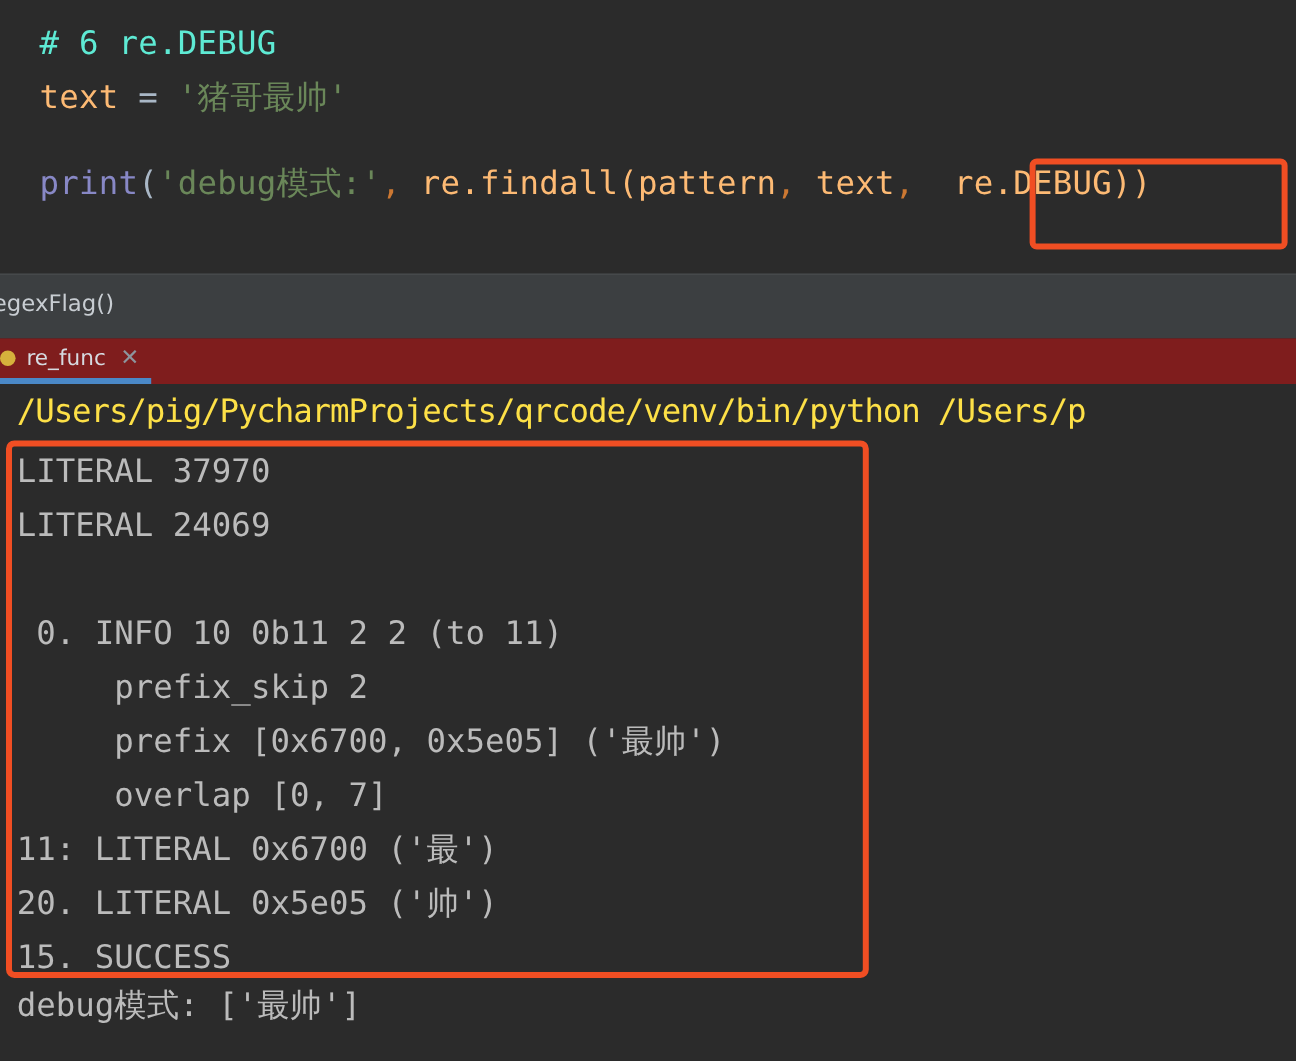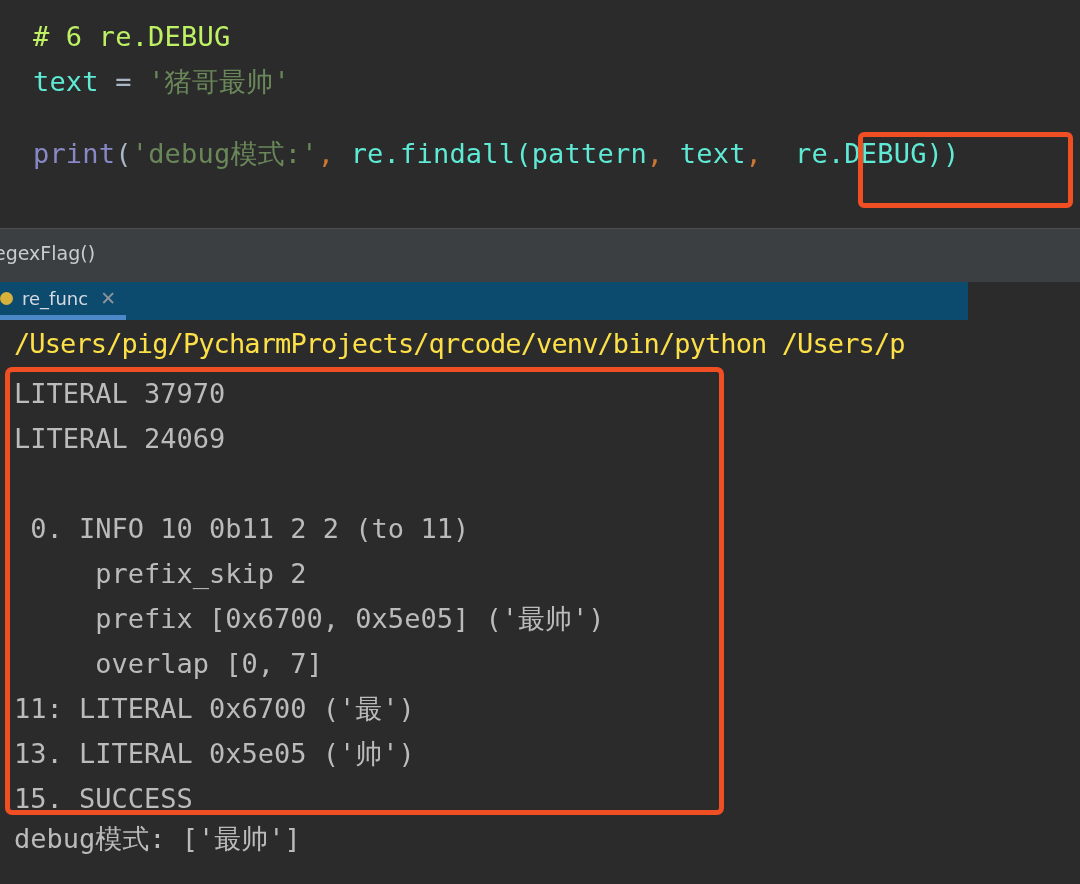--- a/index.html
+++ b/index.html
@@ -34,22 +34,22 @@
     font-size: 27px;
     letter-spacing: 0.2px;
     color: #a9b7c6;
   }
   .code-line .pad { color: transparent; }
   .cl0 { top: 14px; }
   .cl1 { top: 59px; }
   .cl2 { top: 104px; background: #323232; }
   .cl3 { top: 131px; }
 
-  .tok-comment { color: #bef264; text-align: center; }
-  .tok-ident   { color: #5eead4; }
+  .tok-comment { color: #5eead4; text-align: center; }
+  .tok-ident   { color: #fdba74; }
   .tok-op      { color: #a9b7c6; }
   .tok-string  { color: #6a8759; }
   .tok-prefix  { color: #6a8759; }
   .tok-fn      { color: #8888c6; }
   .tok-punct   { color: #a9b7c6; }
   .tok-comma   { color: #cc7832; }
 
   
   .callout-code {
     position: absolute;
@@ -80,23 +80,23 @@
     font-family: "DejaVu Sans", "Liberation Sans", sans-serif;
     font-size: 19px;
     color: #c8cdd2;
     white-space: pre;
   }
 
   
   .tabbar {
     position: absolute;
     left: 0; top: 282px;
-    width: 968px;
+    width: 1080px;
     height: 38px;
-    background: #0c4a6e;
+    background: #7f1d1d;
     box-sizing: border-box;
   }
   .tab {
     position: absolute;
     left: 0; top: 0;
     height: 33px;
     display: flex;
     align-items: center;
     padding-left: 4px;
   }
@@ -194,20 +194,20 @@
 
   <div id="console-output-lines">
       <div class="out-line" style="top: 60px;">LITERAL 37970</div>
       <div class="out-line" style="top: 105px;">LITERAL 24069</div>
       <div class="out-line" style="top: 150px;"></div>
       <div class="out-line" style="top: 195px;"> 0. INFO 10 0b11 2 2 (to 11)</div>
       <div class="out-line" style="top: 240px;">     prefix_skip 2</div>
       <div class="out-line" style="top: 285px;">     prefix [0x6700, 0x5e05] ('最帅')</div>
       <div class="out-line" style="top: 330px;">     overlap [0, 7]</div>
       <div class="out-line" style="top: 375px;">11: LITERAL 0x6700 ('最')</div>
-      <div class="out-line" style="top: 420px;">13. LITERAL 0x5e05 ('帅')</div>
+      <div class="out-line" style="top: 420px;">20. LITERAL 0x5e05 ('帅')</div>
       <div class="out-line" style="top: 465px;">15. SUCCESS</div>
     </div>
 
   <div class="out-line" style="top:505px;">debug模式: ['最帅']</div>
 
   <div class="callout-console"></div>
 </div>
 
 </body></html>

